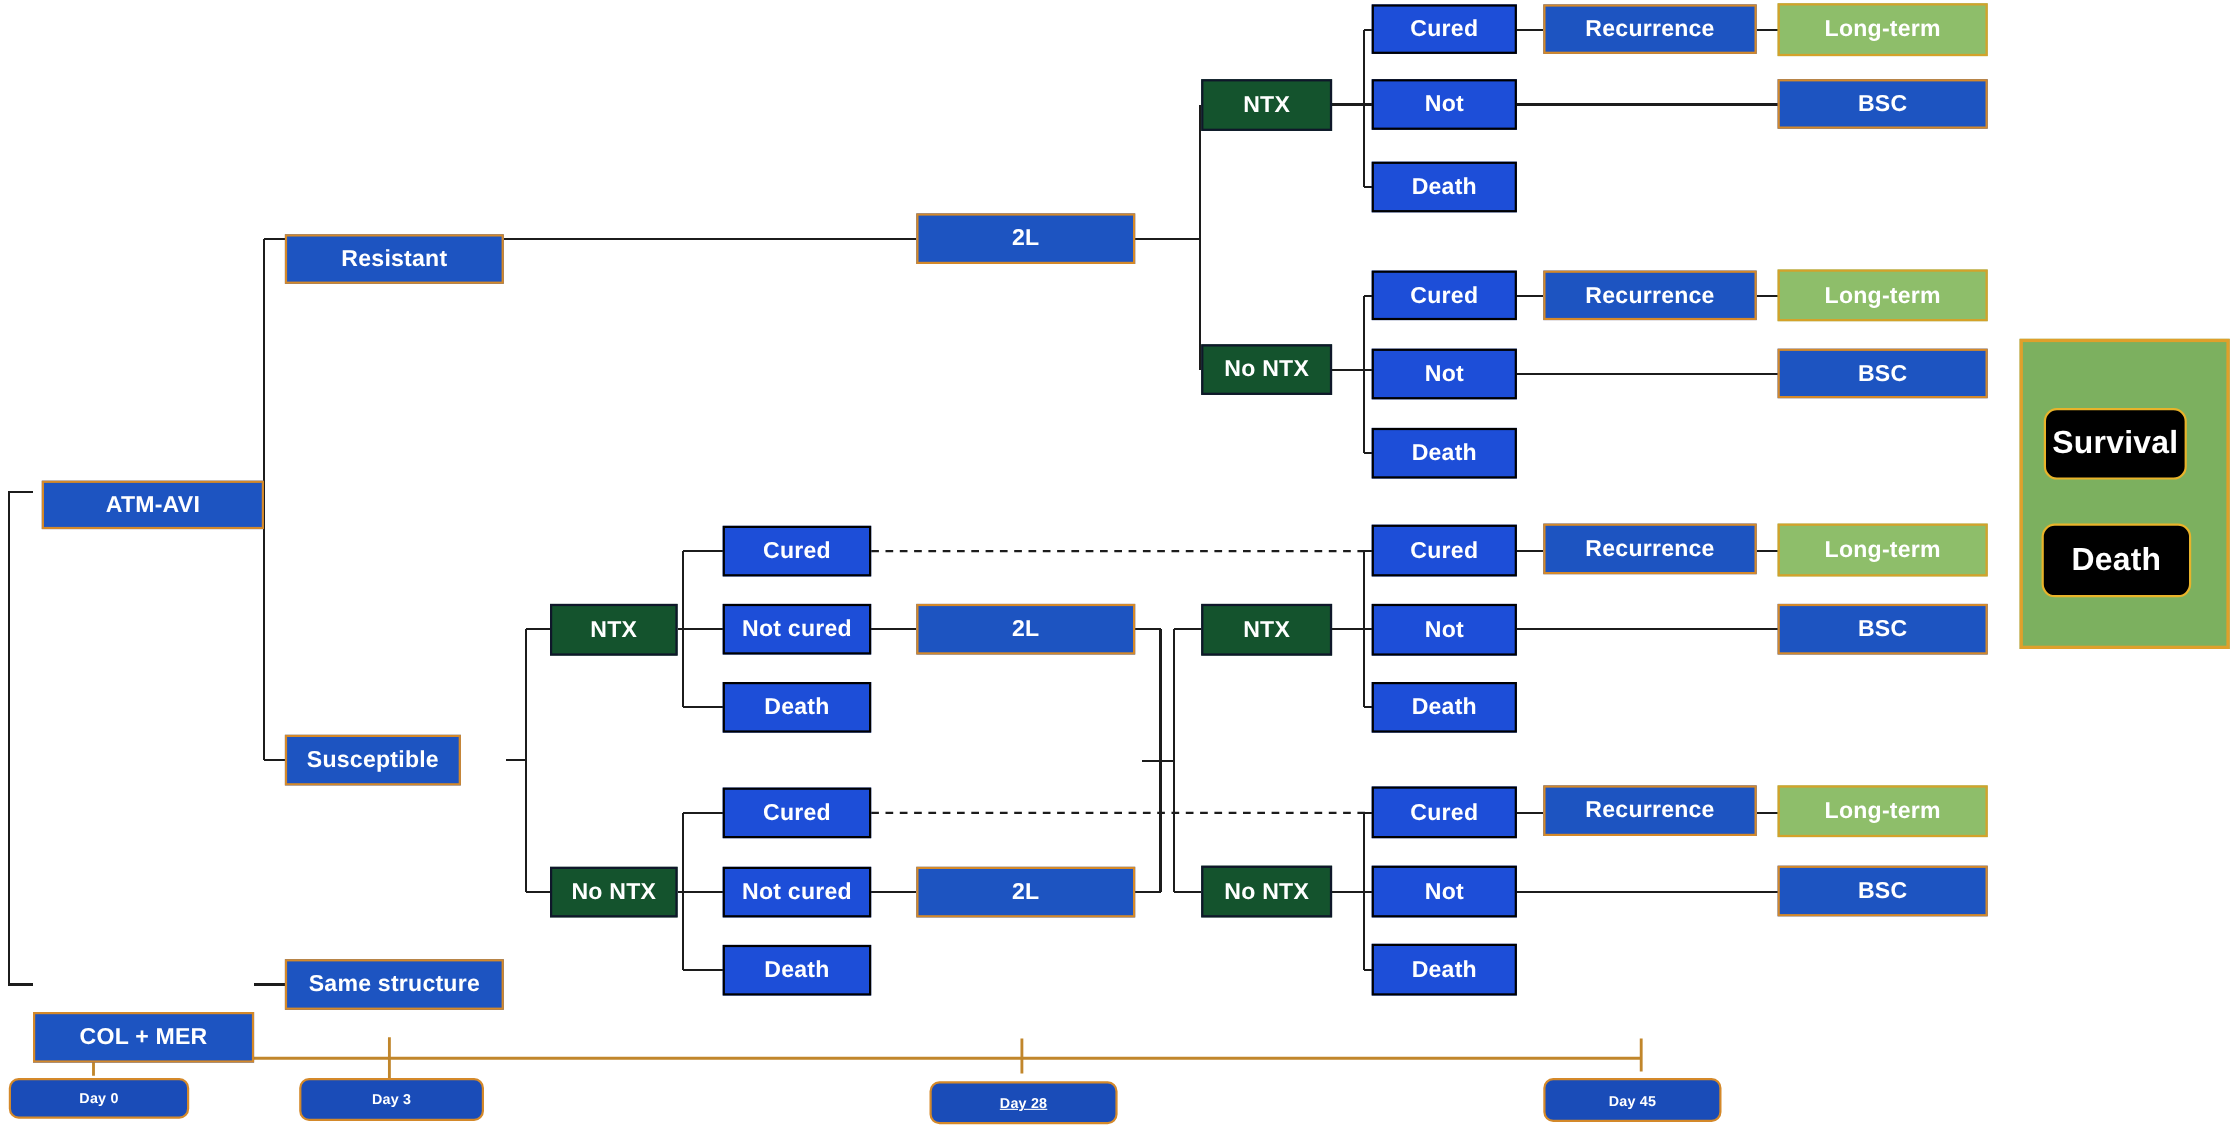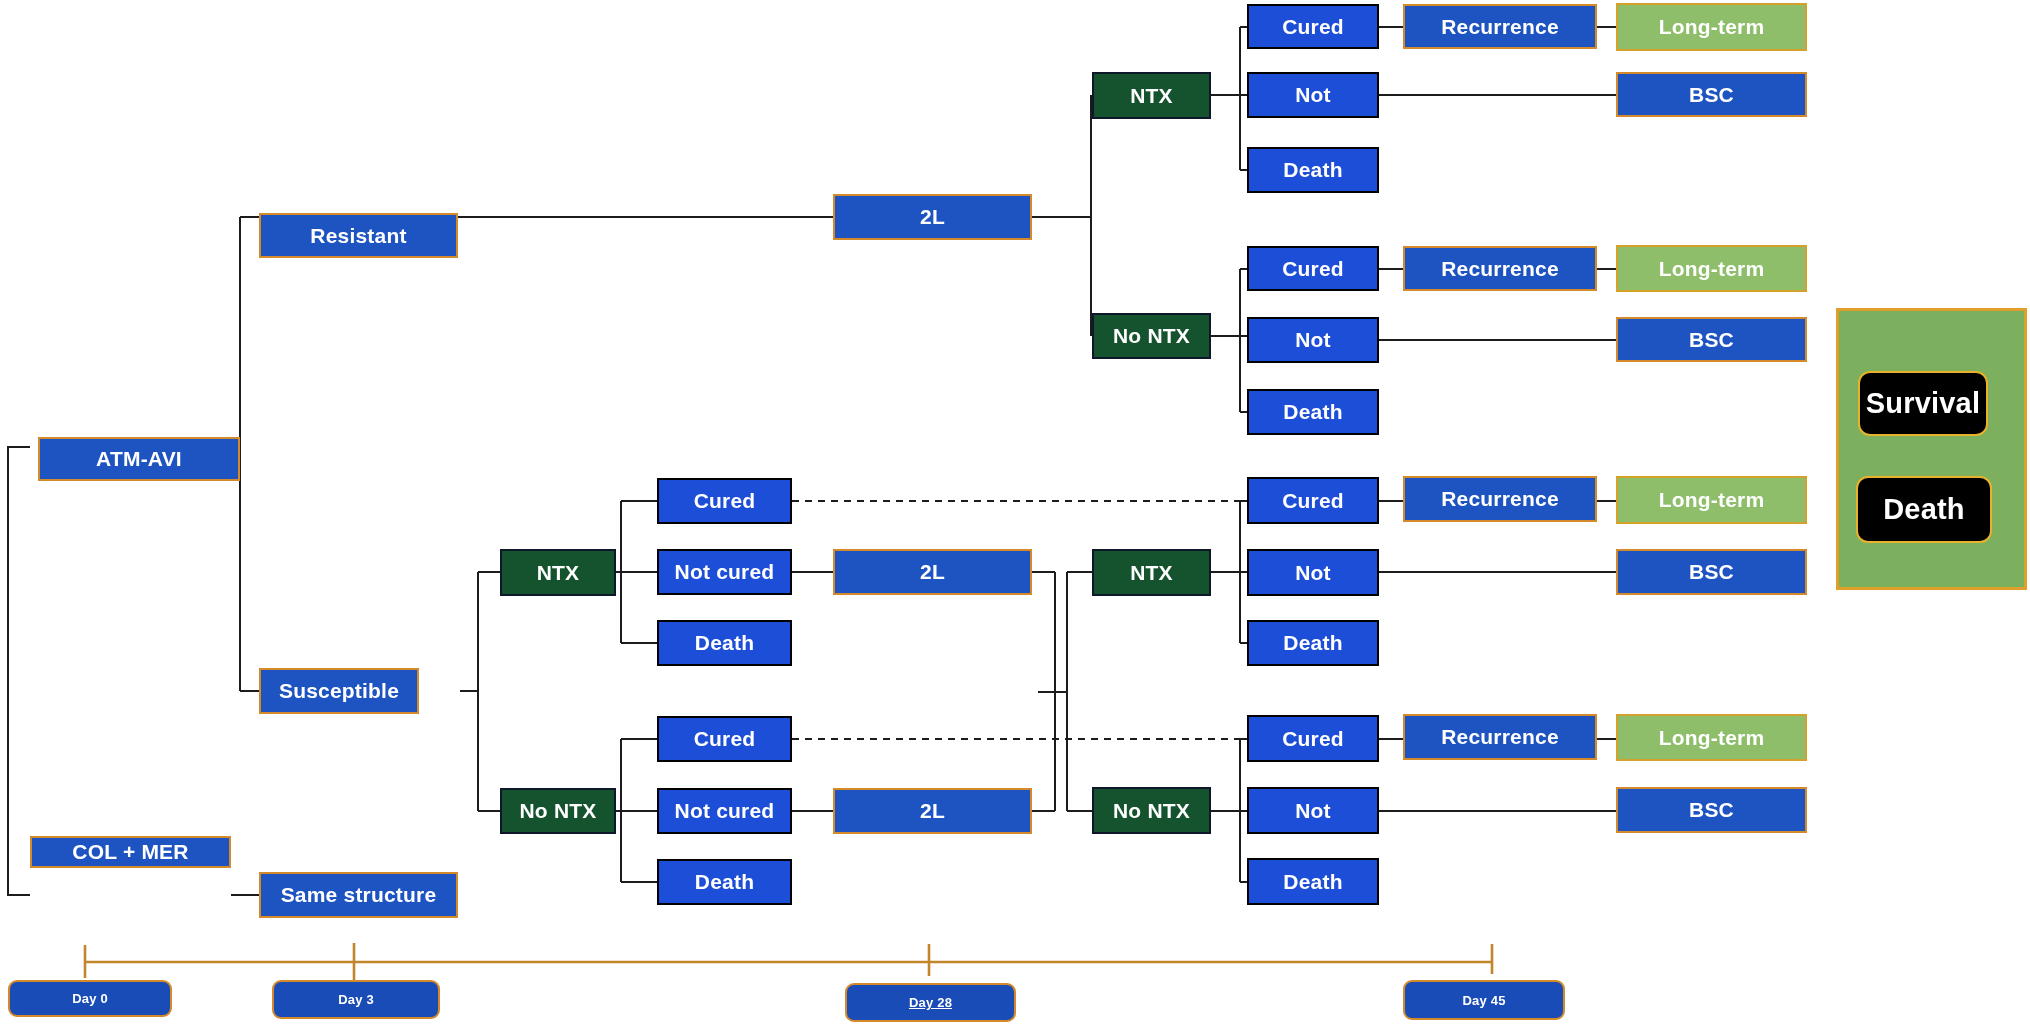--- a/index.html
+++ b/index.html
@@ -129,21 +129,21 @@
     <g stroke="#111" stroke-width="2.6" fill="none">
       <path d="M 1932 371 C 1948 318, 2020 326, 2001 384" marker-end="url(#arw)"></path>
       <path d="M 1923 436 L 1923 468" marker-end="url(#arw)"></path>
       <path d="M 1932 476 C 1948 424, 2024 432, 2005 490" marker-end="url(#arw)"></path>
     </g>
   </svg>
 
   <div class="box db" style="left:38px;top:425px;width:202px;height:44px;margin-top:12px;">ATM-AVI</div>
   <div class="box db" style="left:259px;top:195px;width:199px;height:45px;margin-top:18px;">Resistant</div>
   <div class="box db" style="left:259px;top:668px;width:160px;height:46px;">Susceptible</div>
-  <div class="box db" style="left:30px;top:836px;width:201px;height:32px;">COL + MER</div>
+  <div class="box db" style="left:30px;top:920px;width:201px;height:46px;">COL + MER</div>
   <div class="box db" style="left:259px;top:872px;width:199px;height:46px;">Same structure</div>
 
   <div class="box db" style="left:833px;top:194px;width:199px;height:46px;">2L</div>
   <div class="box nb" style="left:1092px;top:72px;width:119px;height:47px;">NTX</div>
   <div class="box nb" style="left:1092px;top:313px;width:119px;height:46px;">No NTX</div>
 
   <div class="box lb" style="left:1247px;top:4px;width:132px;height:45px;">Cured</div>
   <div class="box db" style="left:1403px;top:4px;width:194px;height:45px;">Recurrence</div>
   <div class="box gn" style="left:1616px;top:3px;width:191px;height:48px;">Long-term</div>
   <div class="box lb" style="left:1247px;top:72px;width:132px;height:46px;">Not</div>

